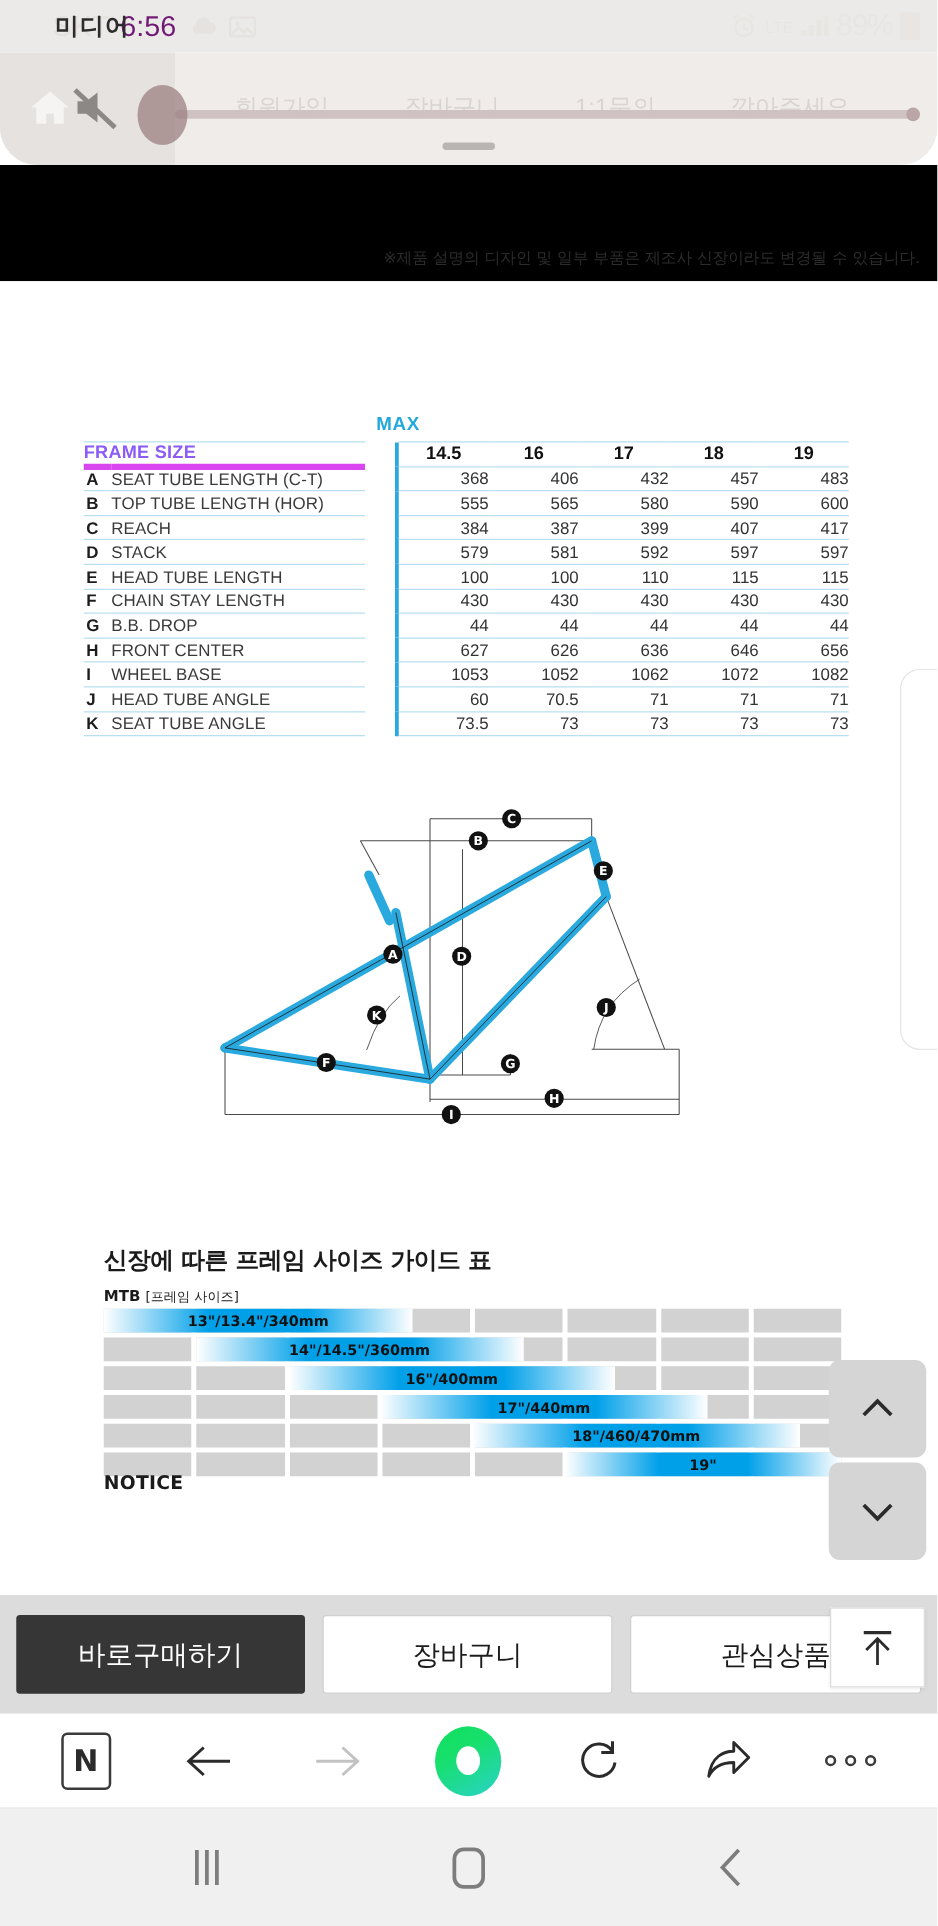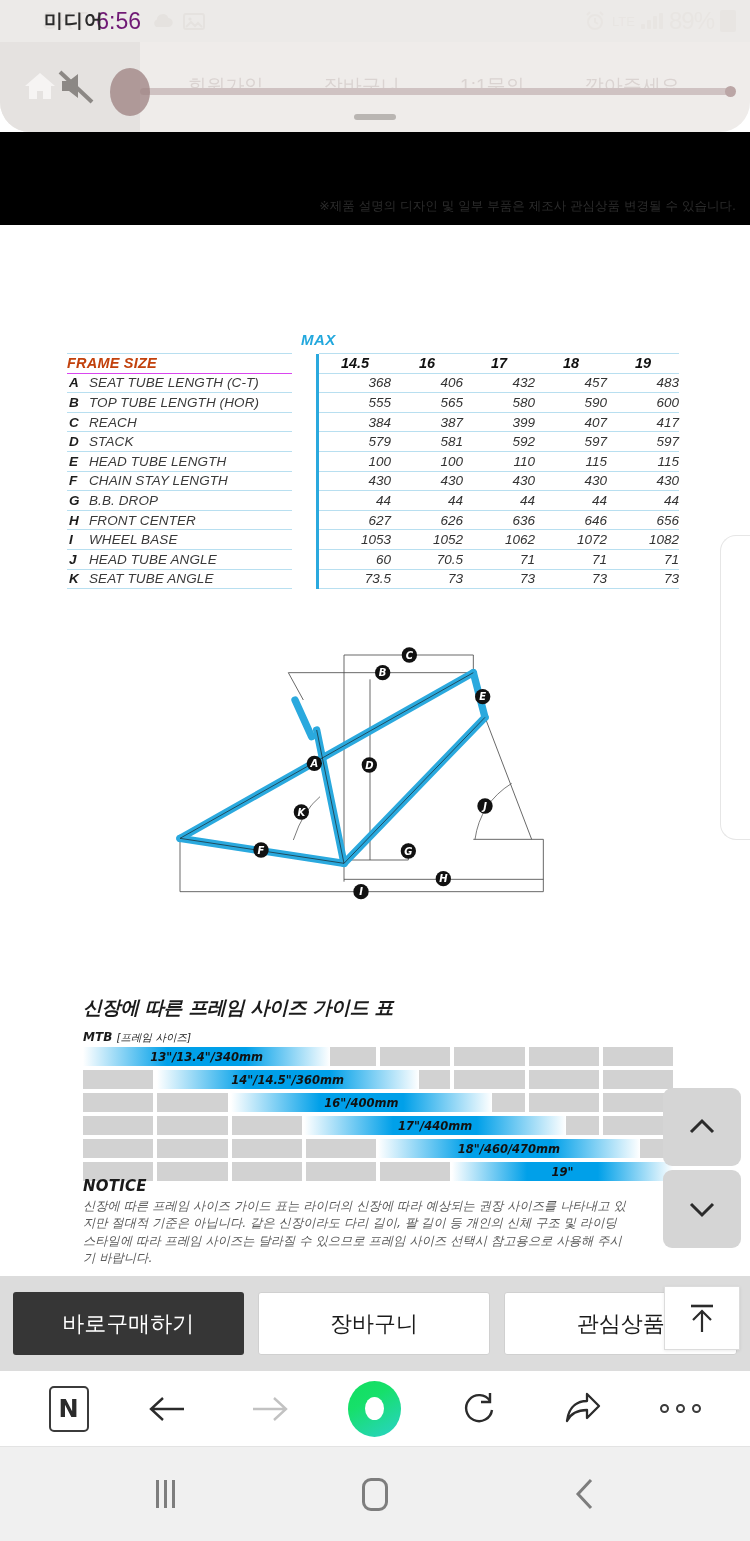--- a/index.html
+++ b/index.html
@@ -65,42 +65,42 @@
     position: absolute; top: 132px; left: 0; width: 750px; height: 93px;
     background: #000;
   }
   .blackband .disclaim {
     position: absolute; right: 14px; bottom: 10px;
     color: #2c2c2c; font-size: 12.5px;
     font-family: "DejaVu Sans", sans-serif;
   }
 
   
-  .page { position: absolute; top: 225px; left: 0; width: 750px; height: 1050px; background:#fff;font-style:italic; }
+  .page { position: absolute; top: 225px; left: 0; width: 750px; height: 1050px; background:#fff; }
 
   
   .panel-edge {
     position: absolute; top: 310px; right: 0px; width: 30px; height: 305px;
     border: 1px solid #e6e6e6; border-right: none;
     border-top-left-radius: 16px; border-bottom-left-radius: 16px;
     background: #fff;
   }
 
   
   .geo-wrap { position: absolute; top: 128px; left: 67px; width: 620px; }
   .maxlabel { color: #23a8dd; font-weight: 700; font-size: 15px; letter-spacing: .5px;
               position: absolute; left: 234px; top: -22px; }
   .geo-table { border-collapse: collapse; width: 612px; font-size: 13.5px; }
   .geo-table td, .geo-table th { padding: 0; height: 19.6px; }
   .lbl-col { border-bottom: 1px solid #b8dff0; }
   .geo-key { width: 22px; font-weight: 700; color: #1c1c1c; padding-left: 2px !important;
              font-size: 13.5px; text-align: left; vertical-align: middle; }
   .geo-name { color: #3a3a3a; text-align: left; vertical-align: middle; letter-spacing: .1px;}
-  .hdr-frame { font-weight: 700; color: #c2410c; font-size: 14.5px; letter-spacing: .2px;
-               border-top: 1px solid #b8dff0; border-bottom: 1px solid #d946ef; }
+  .hdr-frame { font-weight: 700; color: #8b5cf6; font-size: 14.5px; letter-spacing: .2px;
+               border-top: 1px solid #b8dff0; border-bottom: 5px solid #d946ef; }
   .spacer-col { width: 24px; border: none !important; }
   .divider-col { width: 3px; background: #2aa9de; border: none !important; padding: 0 !important; }
   .val { text-align: right; color: #333; border-bottom: 1px solid #b8dff0; width: 72px;
          vertical-align: middle; }
   .val-hdr { text-align: center; font-weight: 700; color: #111; font-size: 14.5px;
              border-top: 1px solid #b8dff0; border-bottom: 1px solid #b8dff0; }
 
   
   .bike { position: absolute; top: 405px; left: 160px; }
 
@@ -247,21 +247,21 @@
         <path d="M6 15h7l9-7v24l-9-7H6z" fill="#8c8885"></path>
         <path d="M4 6l32 30" stroke="#8c8885" stroke-width="4"></path>
       </svg>
   </div>
   <div class="mo-track"></div>
   <div class="mo-knob"></div>
   <div class="mo-handle"></div>
 </div>
 
 <div class="blackband">
-  <div class="disclaim">※제품 설명의 디자인 및 일부 부품은 제조사 관심상품 변경될 수 있습니다.</div>
+  <div class="disclaim">※제품 설명의 디자인 및 일부 부품은 제조사 신장이라도 변경될 수 있습니다.</div>
 </div>
 
 <div class="page">
 
   <div class="panel-edge"></div>
 
   <div class="geo-wrap">
     <div class="maxlabel">MAX</div>
     <table class="geo-table">
       <tbody id="geo-body">
@@ -544,21 +544,20 @@
           <div class="gcell"></div>
           <div class="gbar" style="left:62.5%;width:37.5%;background:linear-gradient(90deg, rgba(255,255,255,1) 0%, #00a0e9 34%, #00a0e9 66%, rgba(255,255,255,1) 100%);">
             <span>19"</span>
           </div>
         </div>
       </div>
   </div>
 
   <div class="notice">
     <h3>NOTICE</h3>
-    <p>신장에 따른 프레임 사이즈 가이드 표는 라이더의 신장에 따라 예상되는 권장 사이즈를 나타내고 있지만 절대적 기준은 아닙니다. 같은 신장이라도 다리 길이, 팔 길이 등 개인의 신체 구조 및 라이딩 스타일에 따라 프레임 사이즈는 달라질 수 있으므로 프레임 사이즈 선택시 참고용으로 사용해 주시기 바랍니다.</p>
   </div>
 </div>
 
 <div class="side-btn side-up">
   <svg class="chev" viewBox="0 0 34 34">
     <path d="M6 22 L17 11 L28 22" fill="none" stroke="#2b2b2b" stroke-width="3"></path>
     </svg>
 </div>
 <div class="side-btn side-down">
   <svg class="chev" viewBox="0 0 34 34">

